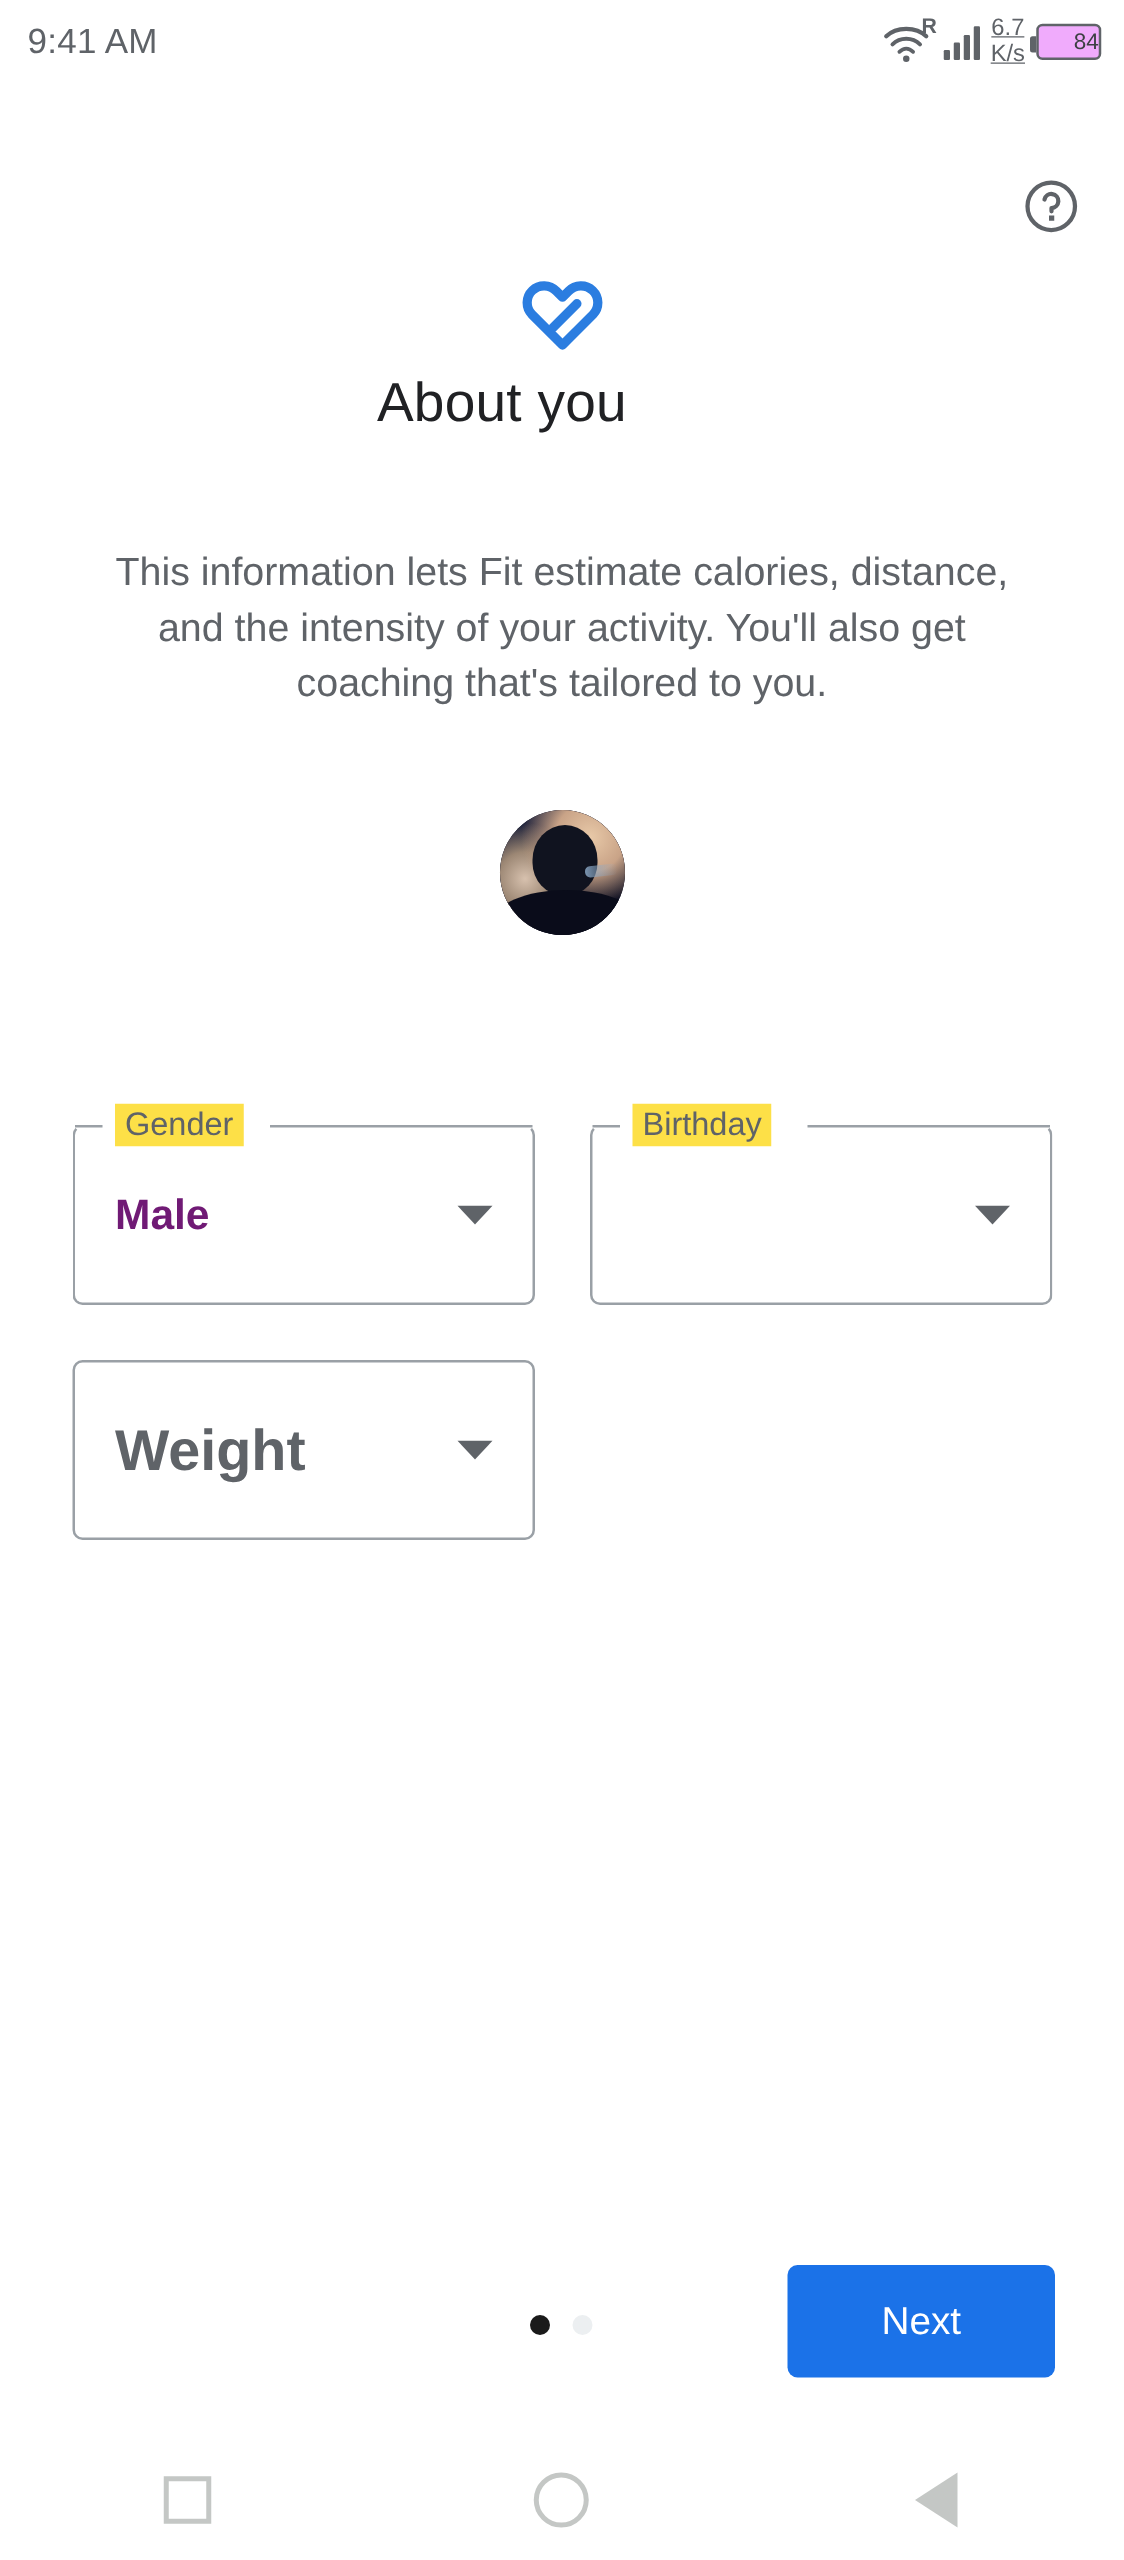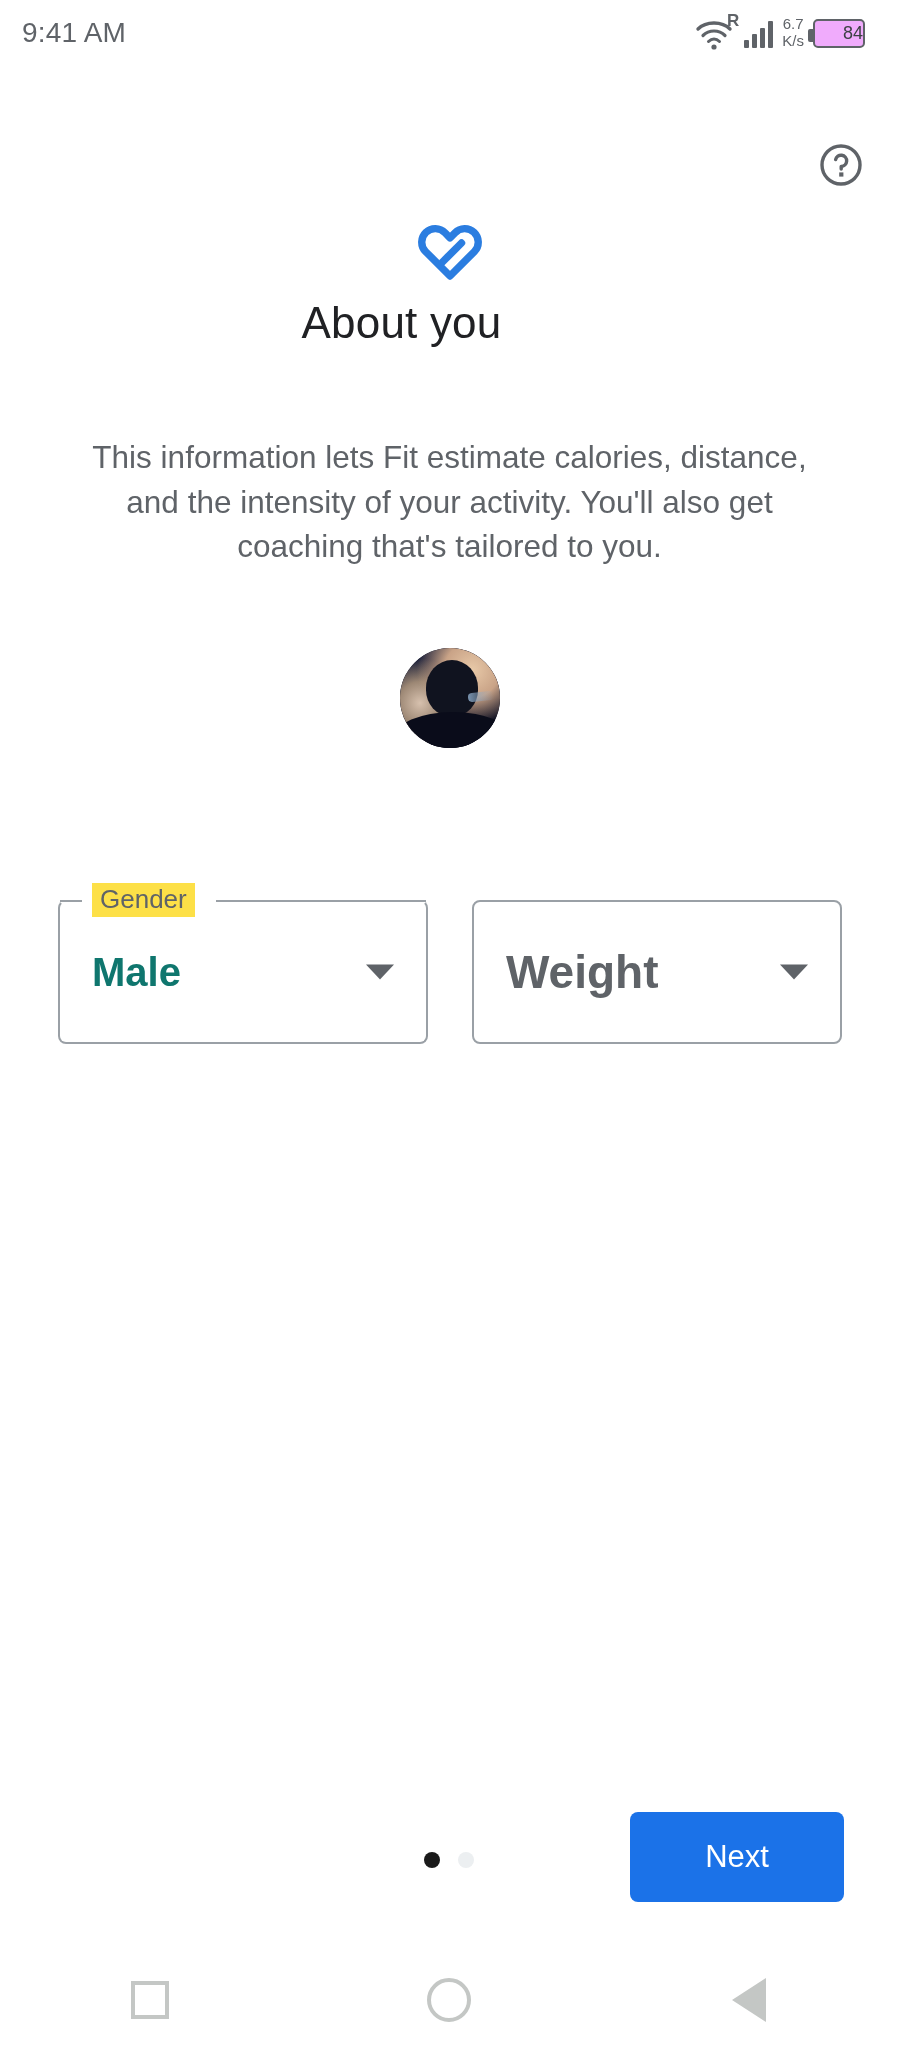--- a/index.html
+++ b/index.html
@@ -9,38 +9,38 @@
     font-family:"Liberation Sans", sans-serif;
     color:#3c4043;
     position:relative;
     overflow:hidden;
   }
 
   
   .statusbar{
     position:absolute; top:0; left:0; width:899px; height:66px;
     display:flex; align-items:center; justify-content:space-between;
-    padding:0 34px 0 22px;
+    padding:0 18px 0 22px;
   }
   .status-time{ font-size:28px; color:#5f6368; letter-spacing:.2px; }
   .status-right{ display:flex; align-items:center; gap:6px; }
   .wifi-wrap{ position:relative; width:42px; height:34px; display:flex; align-items:flex-end; }
   .roam-r{
     position:absolute; top:-4px; right:-3px;
     font-size:17px; font-weight:700; color:#5f6368; line-height:1;
   }
   .bars{ display:flex; align-items:flex-end; gap:3px; height:30px; margin-left:2px;}
   .bars i{ display:block; width:5px; background:#5f6368; border-radius:1px; }
   .bars i:nth-child(1){ height:8px; }
   .bars i:nth-child(2){ height:14px; }
   .bars i:nth-child(3){ height:20px; }
   .bars i:nth-child(4){ height:27px; }
   .netspeed{
     display:flex; flex-direction:column; align-items:center;
-    font-size:15px; line-height:1.12; color:#5f6368; margin:0 3px;
+    font-size:19px; line-height:1.12; color:#5f6368; margin:0 3px;text-decoration:underline;
   }
   .battery{
     position:relative; width:52px; height:29px;
     border:2.5px solid #5f6368; border-radius:5px;
     display:flex; align-items:center; justify-content:flex-end;
     background:#f0abfc;
   }
   .battery:before{
     content:""; position:absolute; left:-7px; top:8px;
     width:5px; height:13px; background:#5f6368; border-radius:2px 0 0 2px;
@@ -124,21 +124,21 @@
   .field.floating .notch .seg-l{ width:22px; height:2px; background:#9aa0a6; }
   .field.floating .notch .seg-gap{ height:2px; }
   .field.floating .notch .seg-r{ flex:1; height:2px; background:#9aa0a6; }
   .float-label{
     position:absolute; top:-19px; left:32px;
     font-size:26px; color:#5f6368; background:#fde047;
     padding:0 8px; line-height:1.3; white-space:nowrap;
   }
   .field-value{
     position:absolute; left:32px; top:50%; transform:translateY(-50%);
-    font-size:40px; font-weight:700; color:#0f766e; line-height:1;
+    font-size:34px; font-weight:700; color:#701a75; line-height:1;
   }
   .field-placeholder{
     position:absolute; left:32px; top:50%; transform:translateY(-50%);
     font-size:46px; font-weight:700; color:#5f6368; line-height:1;
   }
   .caret{
     position:absolute; right:32px; top:50%; transform:translateY(-50%);
     width:0; height:0;
     border-left:14px solid transparent;
     border-right:14px solid transparent;
@@ -252,20 +252,30 @@
     <div class="notch">
       <div class="seg-l"></div>
       <div class="seg-gap" style="width:134px"></div>
       <div class="seg-r"></div>
     </div>
     <div class="float-label">Gender</div>
     <div class="field-value">Male</div>
     <div class="caret"></div>
   </div>
 
+  <div class="field floating">
+    <div class="notch">
+      <div class="seg-l"></div>
+      <div class="seg-gap" style="width:150px"></div>
+      <div class="seg-r"></div>
+    </div>
+    <div class="float-label">Birthday</div>
+    <div class="field-value"></div>
+    <div class="caret"></div>
+  </div>
 
   <div class="field">
     <div class="field-placeholder">Weight</div>
     <div class="caret"></div>
   </div>
 
 
 </div>
 
 <div class="dots">

